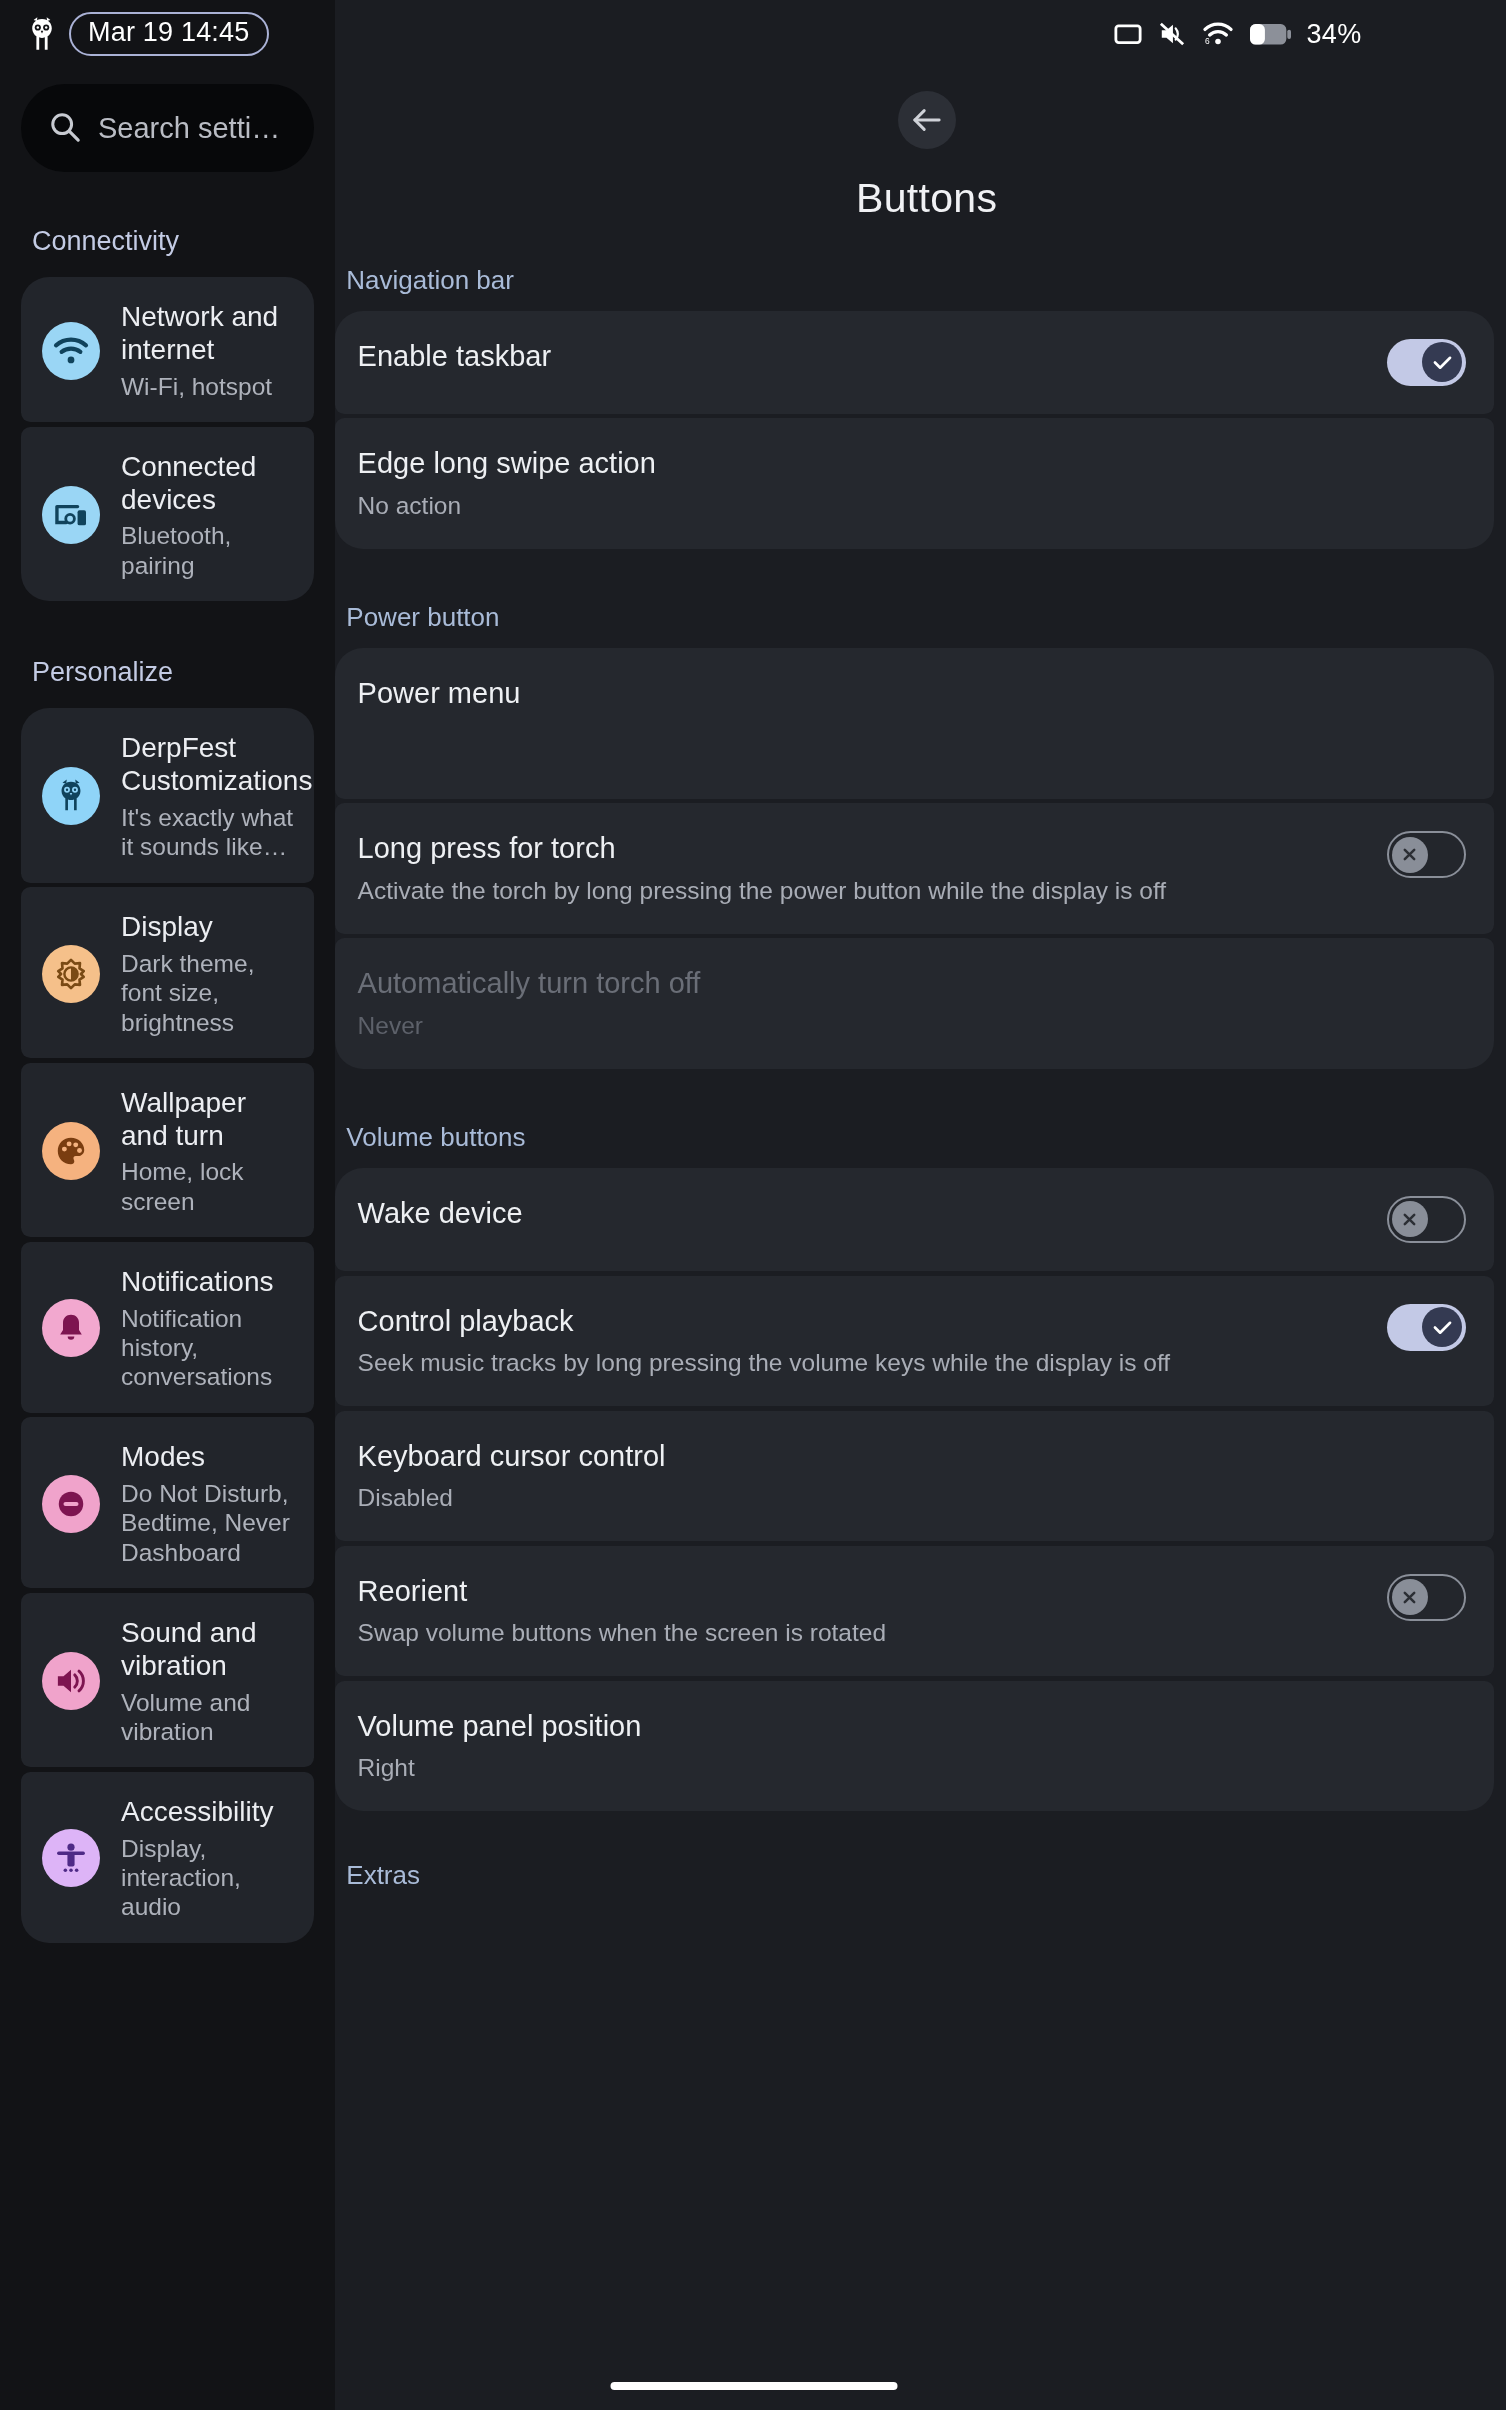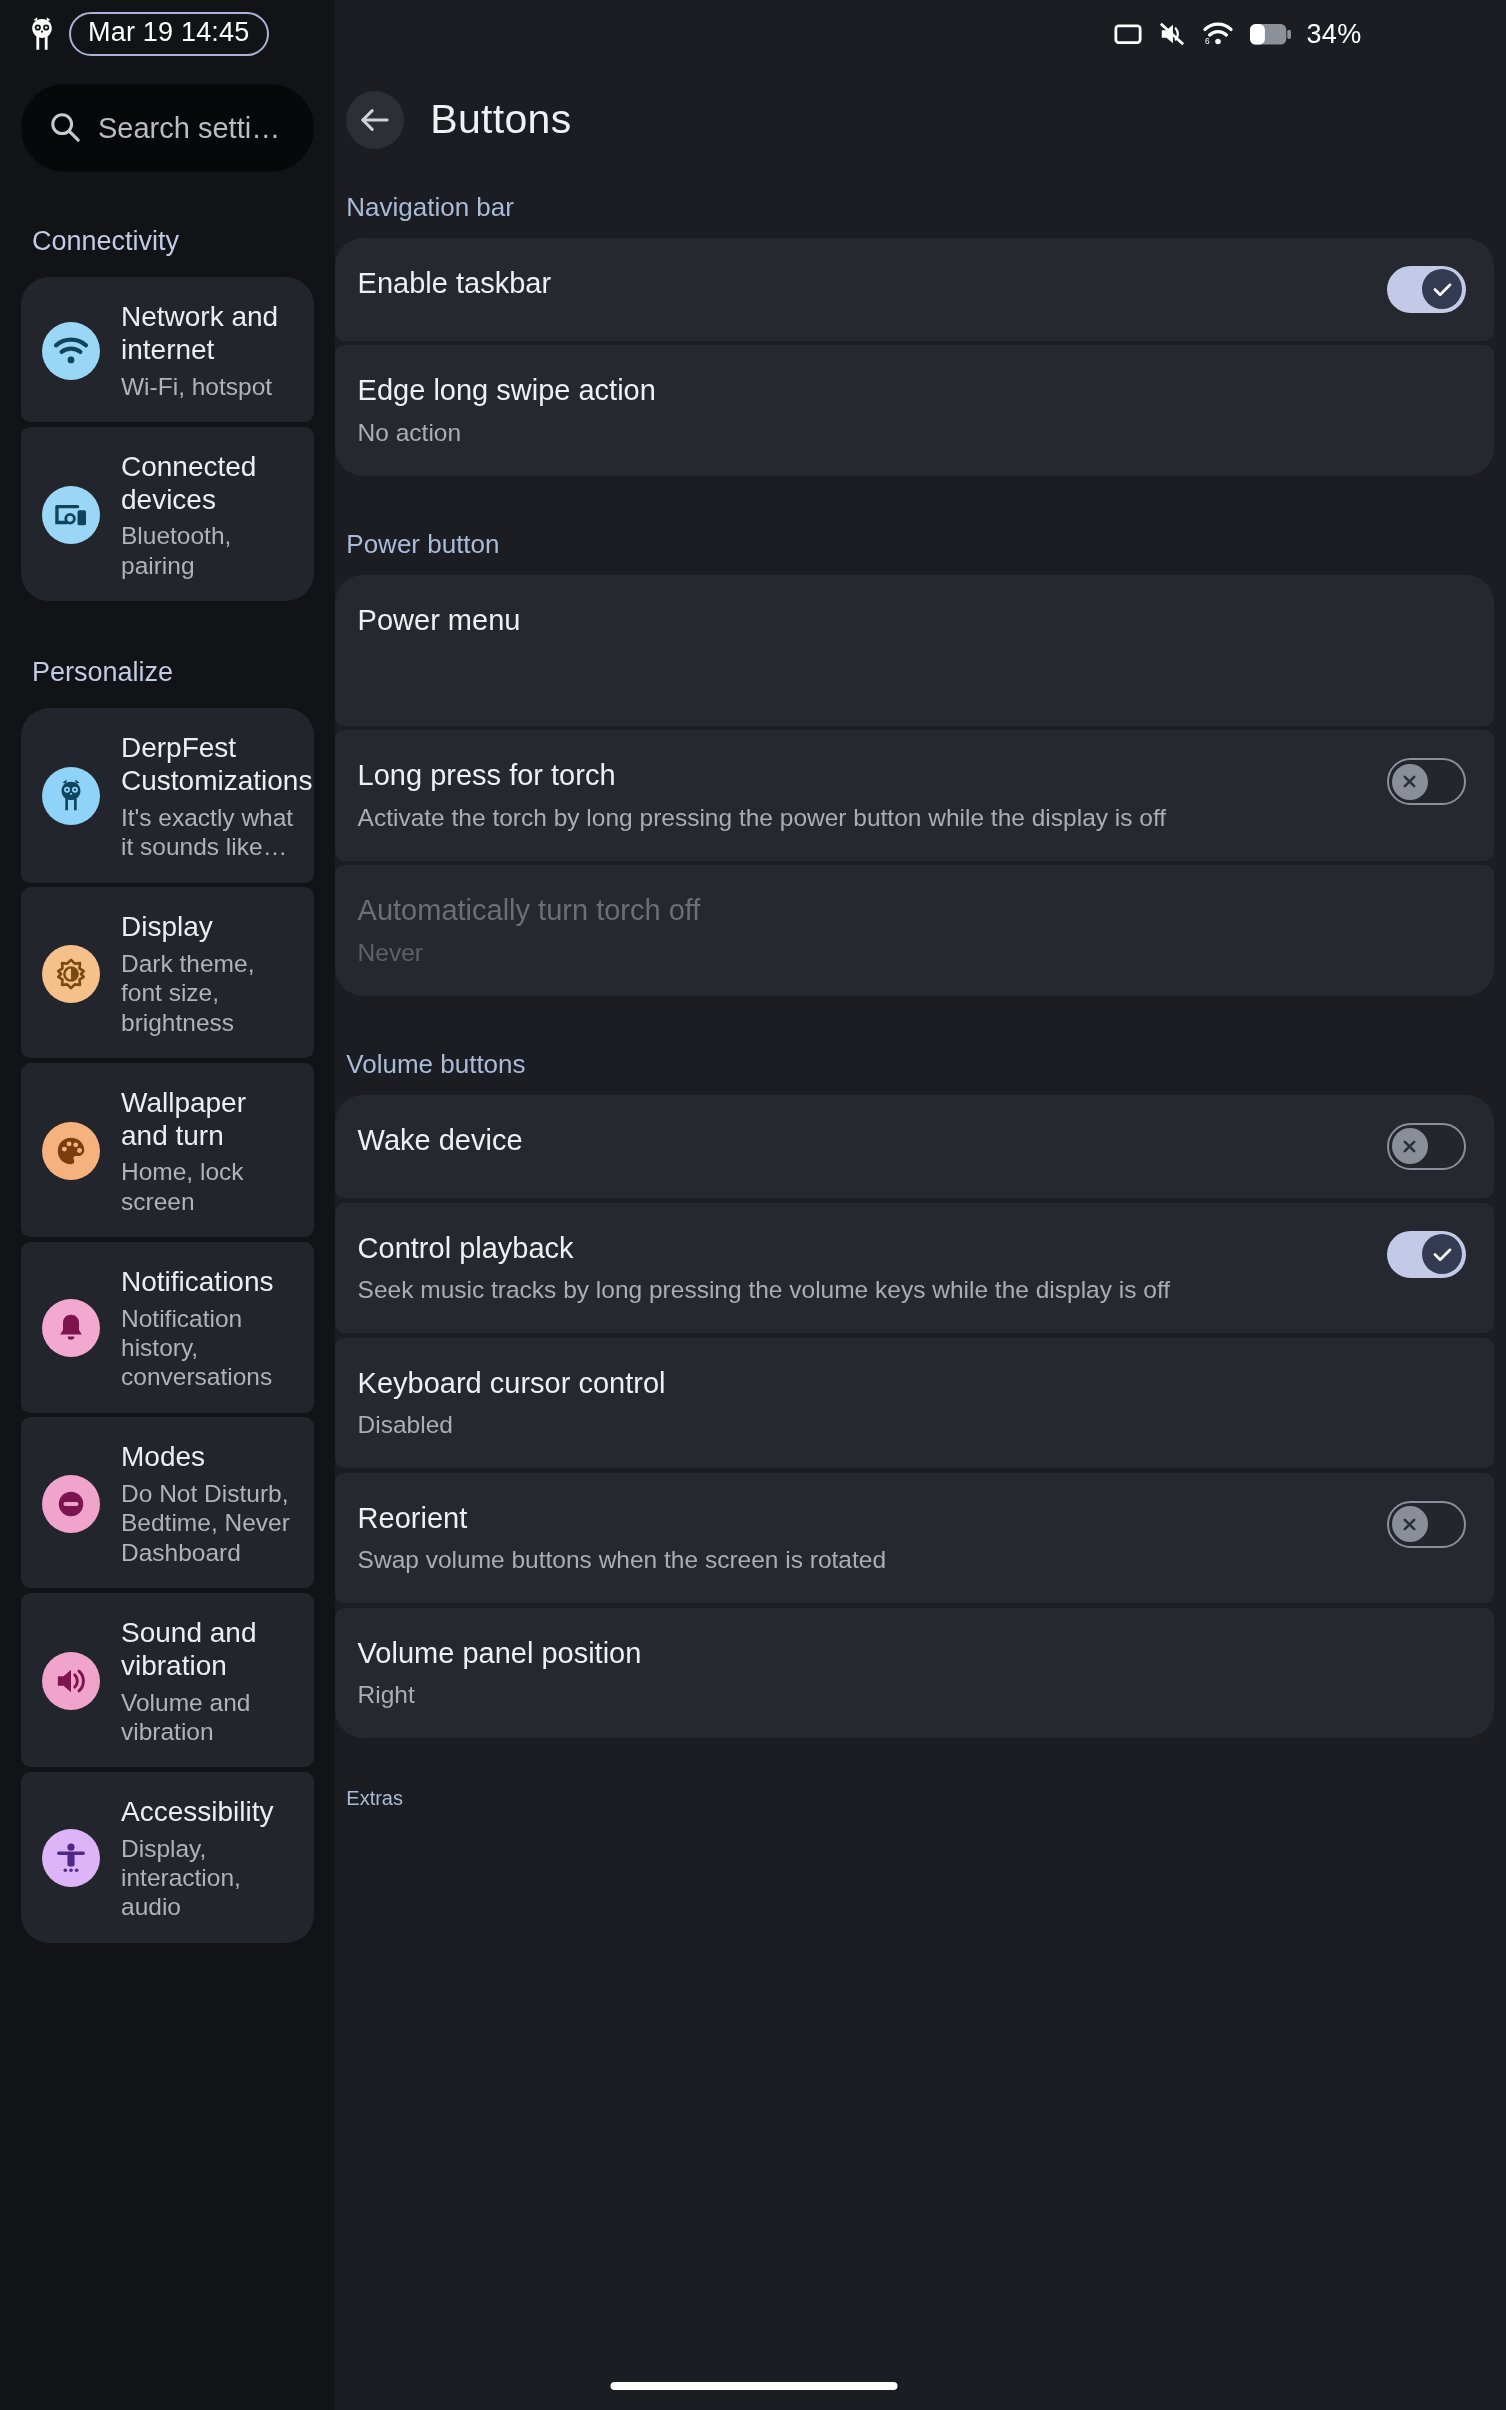--- a/index.html
+++ b/index.html
@@ -62,21 +62,21 @@
   .ico svg { display: block; }
   .ctext { min-width: 0; }
   .ctitle { color: #eceef2; font-size: 28px; line-height: 1.18; }
   .csub { color: #aeb2bb; font-size: 24.5px; line-height: 1.2; margin-top: 5.6px; }
 
   
   .panel {
     flex: 1 1 auto; height: 2411px; background: #1b1d22;
     padding-top: 68px; position: relative; overflow: hidden;
   }
-  .panel-head { display: flex; align-items: center; gap: 26px; padding: 22.6px 0 0 11.3px; }
+  .panel-head { display: flex; align-items: center; gap: 26px; padding: 22.6px 0 0 11.3px; flex-direction: column; }
   .backbtn {
     width: 58px; height: 58px; border-radius: 50%; background: #2c2f36;
     display: flex; align-items: center; justify-content: center; flex: 0 0 58px;
   }
   .panel-title { color: #f0f1f4; font-size: 41px; letter-spacing: 0.3px; }
 
   .sec-header { color: #a9bbd8; font-size: 26px; padding: 0 0 0 11.3px; margin: 53px 0 15px; }
   .sec-header.nav { margin-top: 43px; }
 
   .rows { padding: 0 13px 0 0; }
@@ -95,21 +95,21 @@
 
   
   .tgl { flex: 0 0 auto; width: 79px; height: 47px; border-radius: 941px; position: relative; }
   .tgl.on { background: #c3c9e6; }
   .tgl.off { background: #23262c; border: 2.8px solid #8a8f99; }
   .knob { position: absolute; top: 50%; transform: translateY(-50%); border-radius: 50%;
           display: flex; align-items: center; justify-content: center; }
   .tgl.on .knob  { width: 40px; height: 40px; right: 3.8px; background: #343a52; }
   .tgl.off .knob { width: 36px; height: 36px; left: 2.8px; background: #898e98; }
 
-  .extras-header { color: #a9bbd8; font-size: 20px; padding-left: 11.3px; margin-top: 49px; }
+  .extras-header { color: #a9bbd8; font-size: 26px; padding-left: 11.3px; margin-top: 49px; }
 
   
   .navbar-pill {
     position: absolute; bottom: 21px; left: 50%; transform: translateX(-50%);
     width: 287px; height: 8.5px; border-radius: 8.5px; background: #ffffff; z-index: 50;
   }
 </style>
 </head>
 <body>
 

